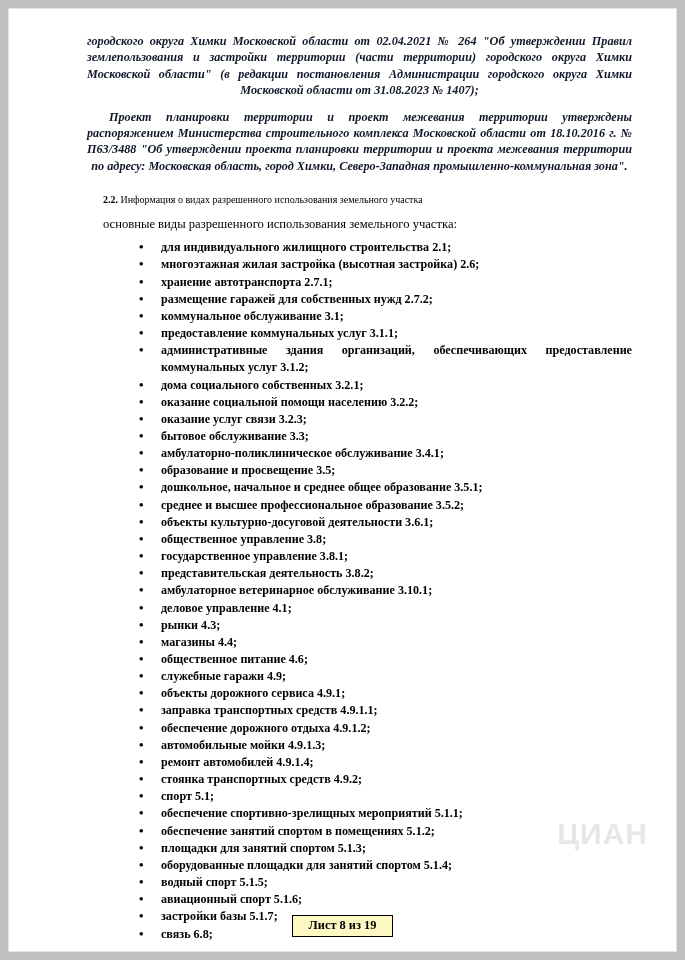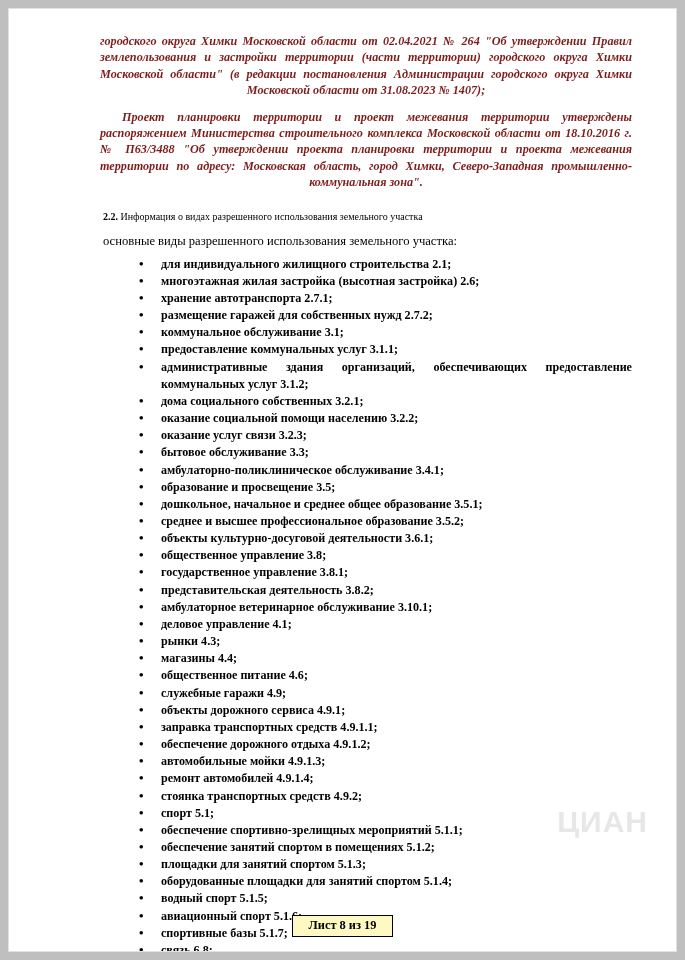--- a/index.html
+++ b/index.html
@@ -32,22 +32,21 @@
     bottom: 0;
     padding: 24px 44px 0 78px;
     box-sizing: border-box;
   }
   .head-block {
     font-style: italic;
     font-weight: bold;
     font-size: 12.2px;
     line-height: 16.4px;
     text-align: center;
-    color: #7f1d1d;
-    margin-left: 13px;
+    color: #0f172a;
   }
   .head-block p {
     margin: 0;
     text-align: justify;
     text-align-last: center;
   }
   .head-block p.indent {
     margin-top: 10px;
     text-indent: 22px;
   }
@@ -106,21 +105,21 @@
     padding: 2px 16px 3px 16px;
     font-size: 12.4px;
     font-weight: bold;
     font-family: "Liberation Serif", serif;
     color: #000;
     background: #fef9c3;
   }
   .watermark {
     position: absolute;
     right: 28px;
-    bottom: 112px;
+    bottom: 100px;
     font-family: "Liberation Sans", sans-serif;
     font-size: 30px;
     font-weight: bold;
     color: rgba(170,170,170,0.28);
     letter-spacing: 1px;
     pointer-events: none;
     user-select: none;
   }
 </style>
 </head>
@@ -173,21 +172,21 @@
       <li>автомобильные мойки 4.9.1.3;</li>
       <li>ремонт автомобилей 4.9.1.4;</li>
       <li>стоянка транспортных средств 4.9.2;</li>
       <li>спорт 5.1;</li>
       <li>обеспечение спортивно-зрелищных мероприятий 5.1.1;</li>
       <li>обеспечение занятий спортом в помещениях 5.1.2;</li>
       <li>площадки для занятий спортом 5.1.3;</li>
       <li>оборудованные площадки для занятий спортом 5.1.4;</li>
       <li>водный спорт 5.1.5;</li>
       <li>авиационный спорт 5.1.6;</li>
-      <li>спортивные базы 5.1.7;</li>
+      <li>застройки базы 5.1.7;</li>
       <li>связь 6.8;</li>
     </ul>
 
   </div>
 
   <div class="watermark">ЦИАН</div>
 
   <div class="footer">
     <span class="footer-box">Лист 8 из 19</span>
   </div>

